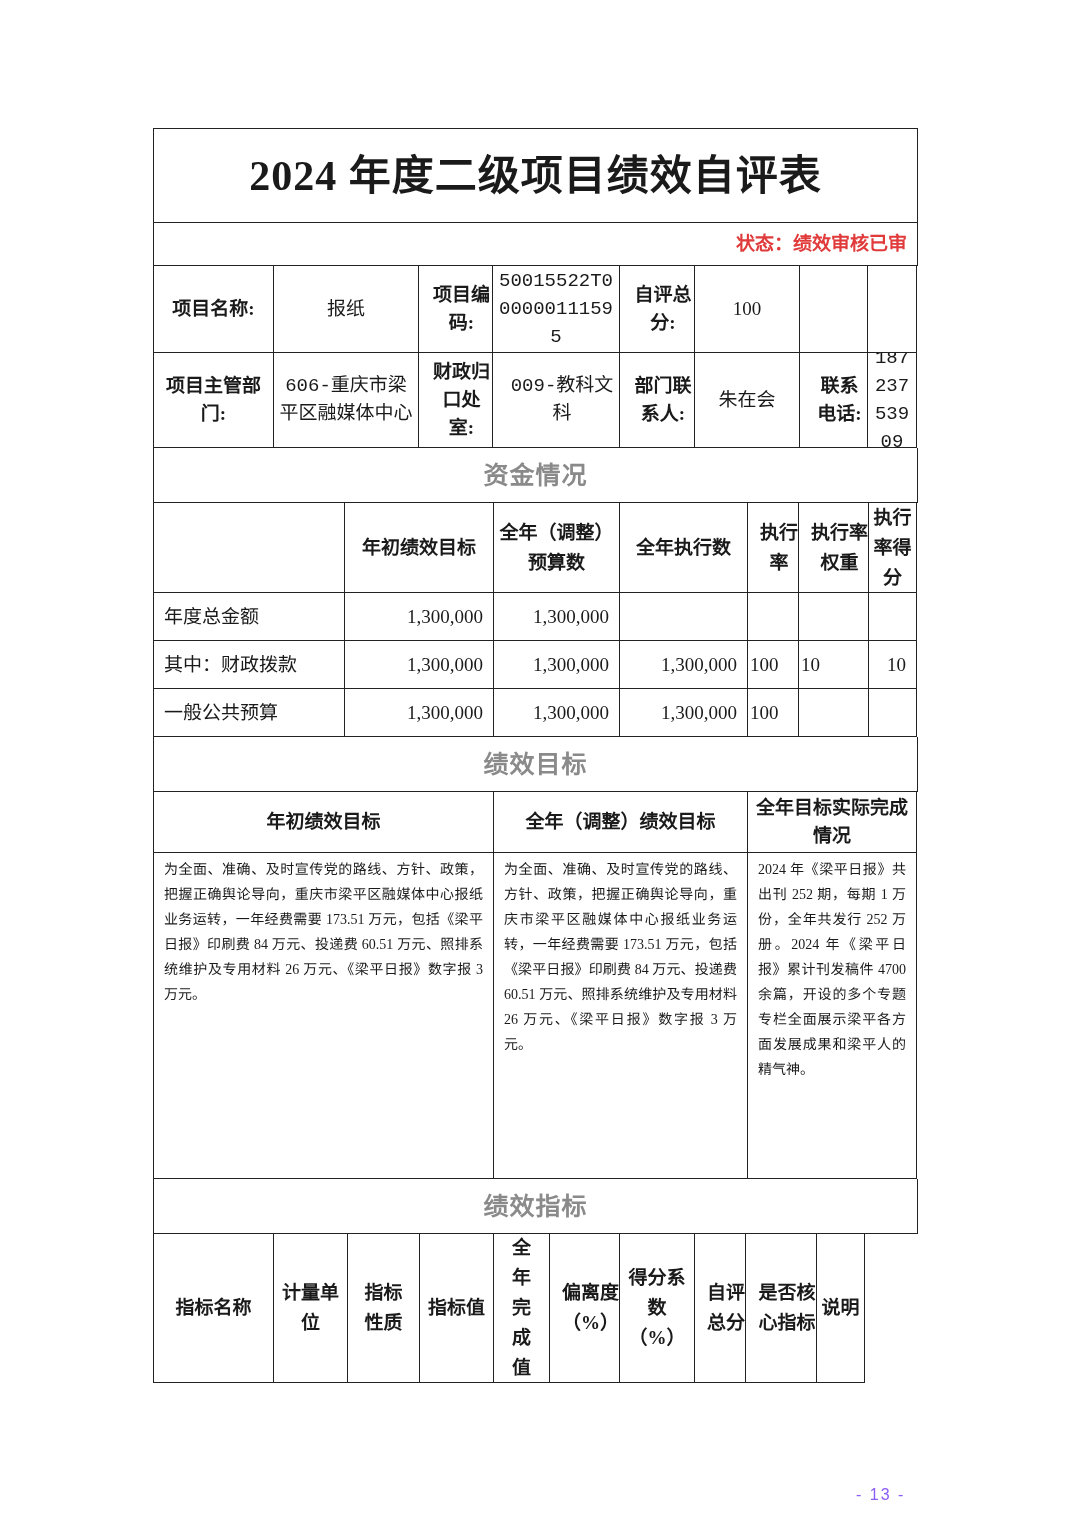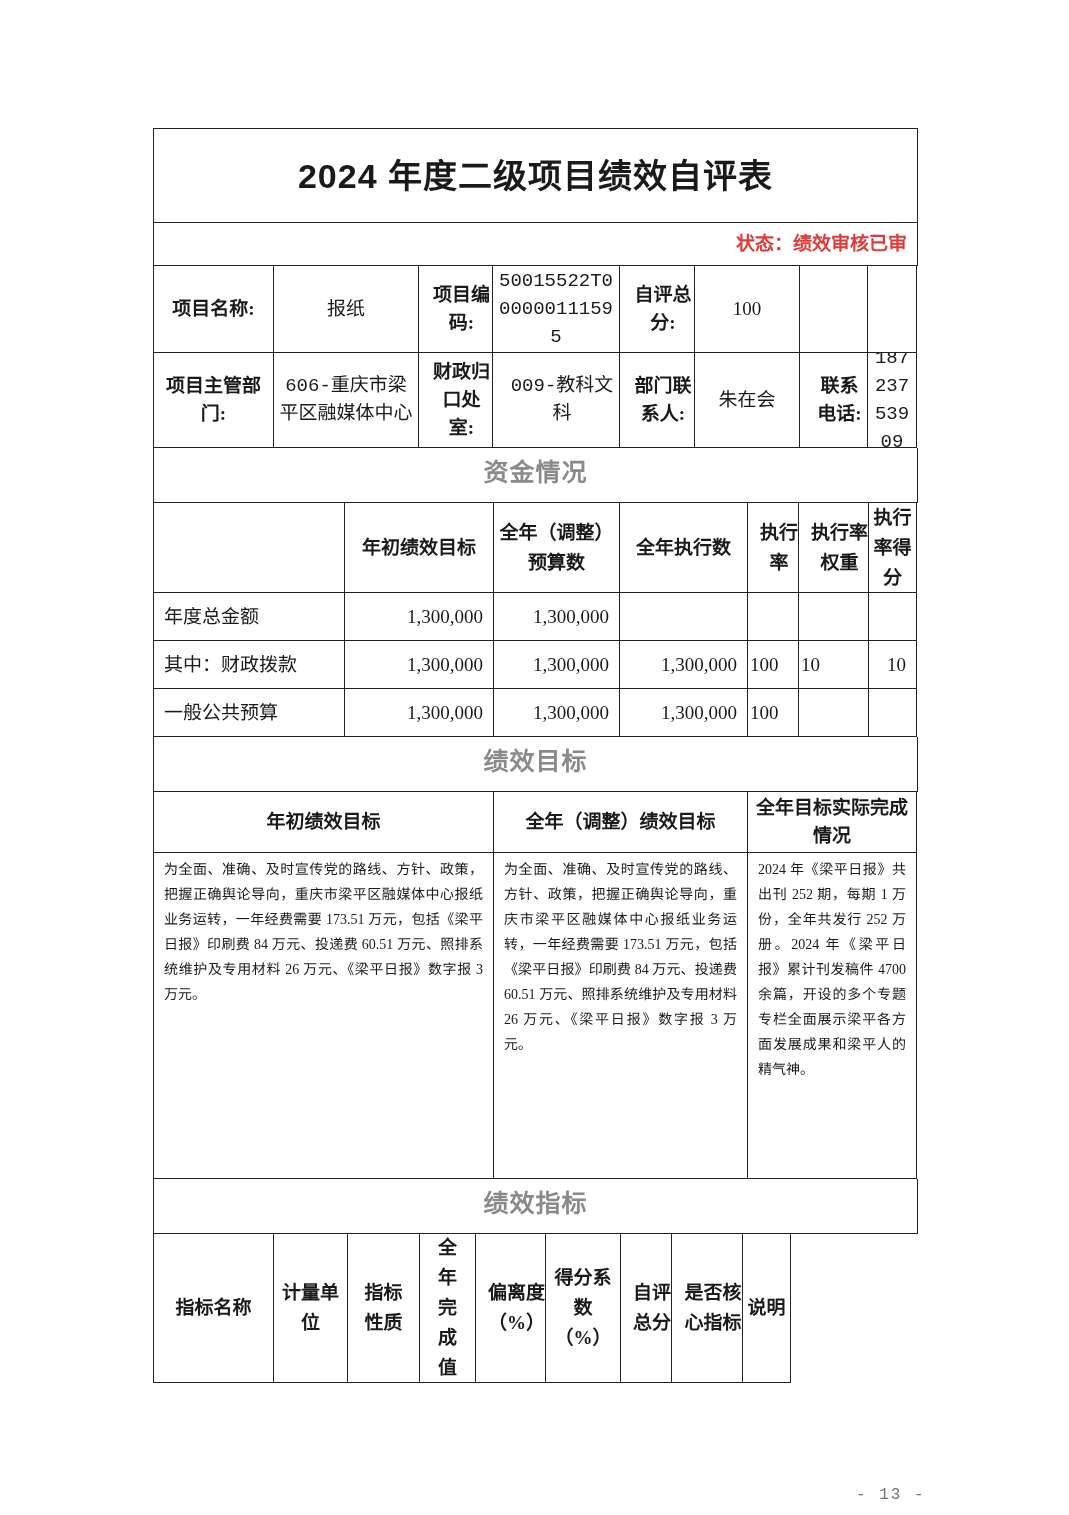--- a/index.html
+++ b/index.html
@@ -22,35 +22,35 @@
   }
   .bold { font-weight:bold; }
   .left  { justify-content:flex-start; text-align:left; padding-left:10px; }
   .right { justify-content:flex-end; text-align:right; padding-right:10px; }
   .break { word-break:break-all;font-family:Liberation Mono, monospace; }
   .pad-lg { padding-left:12px; }
   .pad-md { padding-left:8px;  padding-right:8px; }
   .pad-sm { padding-left:4px;  padding-right:4px; }
   .pad-xs { padding-left:2px;  padding-right:2px; }
 
-  .title-cell { flex:1 0 auto; font-size:34px; font-weight:bold; letter-spacing:1px;
-    font-family:Liberation Sans, sans-serif; }
+  .title-cell { flex:1 0 auto; font-size:42px; font-weight:bold; letter-spacing:1px;
+    font-family:Liberation Serif, serif; }
   .status-cell { flex:1 0 auto; color:#e03a3a; font-weight:bold; justify-content:flex-end;
     text-align:right; padding-right:10px; font-size:19px; }
   .section-cell { flex:1 0 auto; color:#8a8a8a; font-weight:bold; font-size:25px;
-    font-family:Liberation Mono, monospace; letter-spacing:1px; }
+    font-family:Liberation Sans, sans-serif; letter-spacing:1px; }
 
   .hline { line-height:30px; }
   .goal-text {
     display:block; text-align:justify; padding:4px 10px;
     font-size:14px; line-height:25px;
   }
   .page-num {
-    position:absolute; left:856px; top:1486px; font-size:16px; color:#737373;
-    letter-spacing:2px; font-family:Liberation Mono, monospace;
+    position:absolute; left:856px; top:1486px; font-size:16px; color:#8b5cf6;
+    letter-spacing:2px; font-family:Liberation Sans, sans-serif;
   }
 </style>
 </head>
 <body>
 
 <div class="page">
   <div class="tbl">
 
     <div class="row" style="height:94px">
       <div class="c title-cell">2024 年度二级项目绩效自评表</div>
@@ -143,20 +143,21 @@
     </div>
 
     <div class="row" style="height:55px">
       <div class="c section-cell">绩效指标</div>
     </div>
 
     <div class="row hline" style="height:149px">
       <div class="c bold hline" style="flex:0 0 120px">指标名称</div>
       <div class="c bold hline pad-md" style="flex:0 0 74px">计量单位</div>
       <div class="c bold hline pad-md" style="flex:0 0 72px">指标性质</div>
+      <div class="c bold hline pad-md" style="flex:0 0 74px">指标值</div>
       <div class="c bold hline" style="flex:0 0 56px; padding:0 16px">全年完成值</div>
       <div class="c bold hline pad-lg" style="flex:0 0 70px">偏离度（%）</div>
       <div class="c bold hline pad-md" style="flex:0 0 75px">得分系数（%）</div>
       <div class="c bold hline pad-lg" style="flex:0 0 51px">自评总分</div>
       <div class="c bold hline pad-lg" style="flex:0 0 71px">是否核心指标</div>
       <div class="c bold hline pad-xs" style="flex:0 0 48px">说明</div>
     </div>
 
   </div>
 

